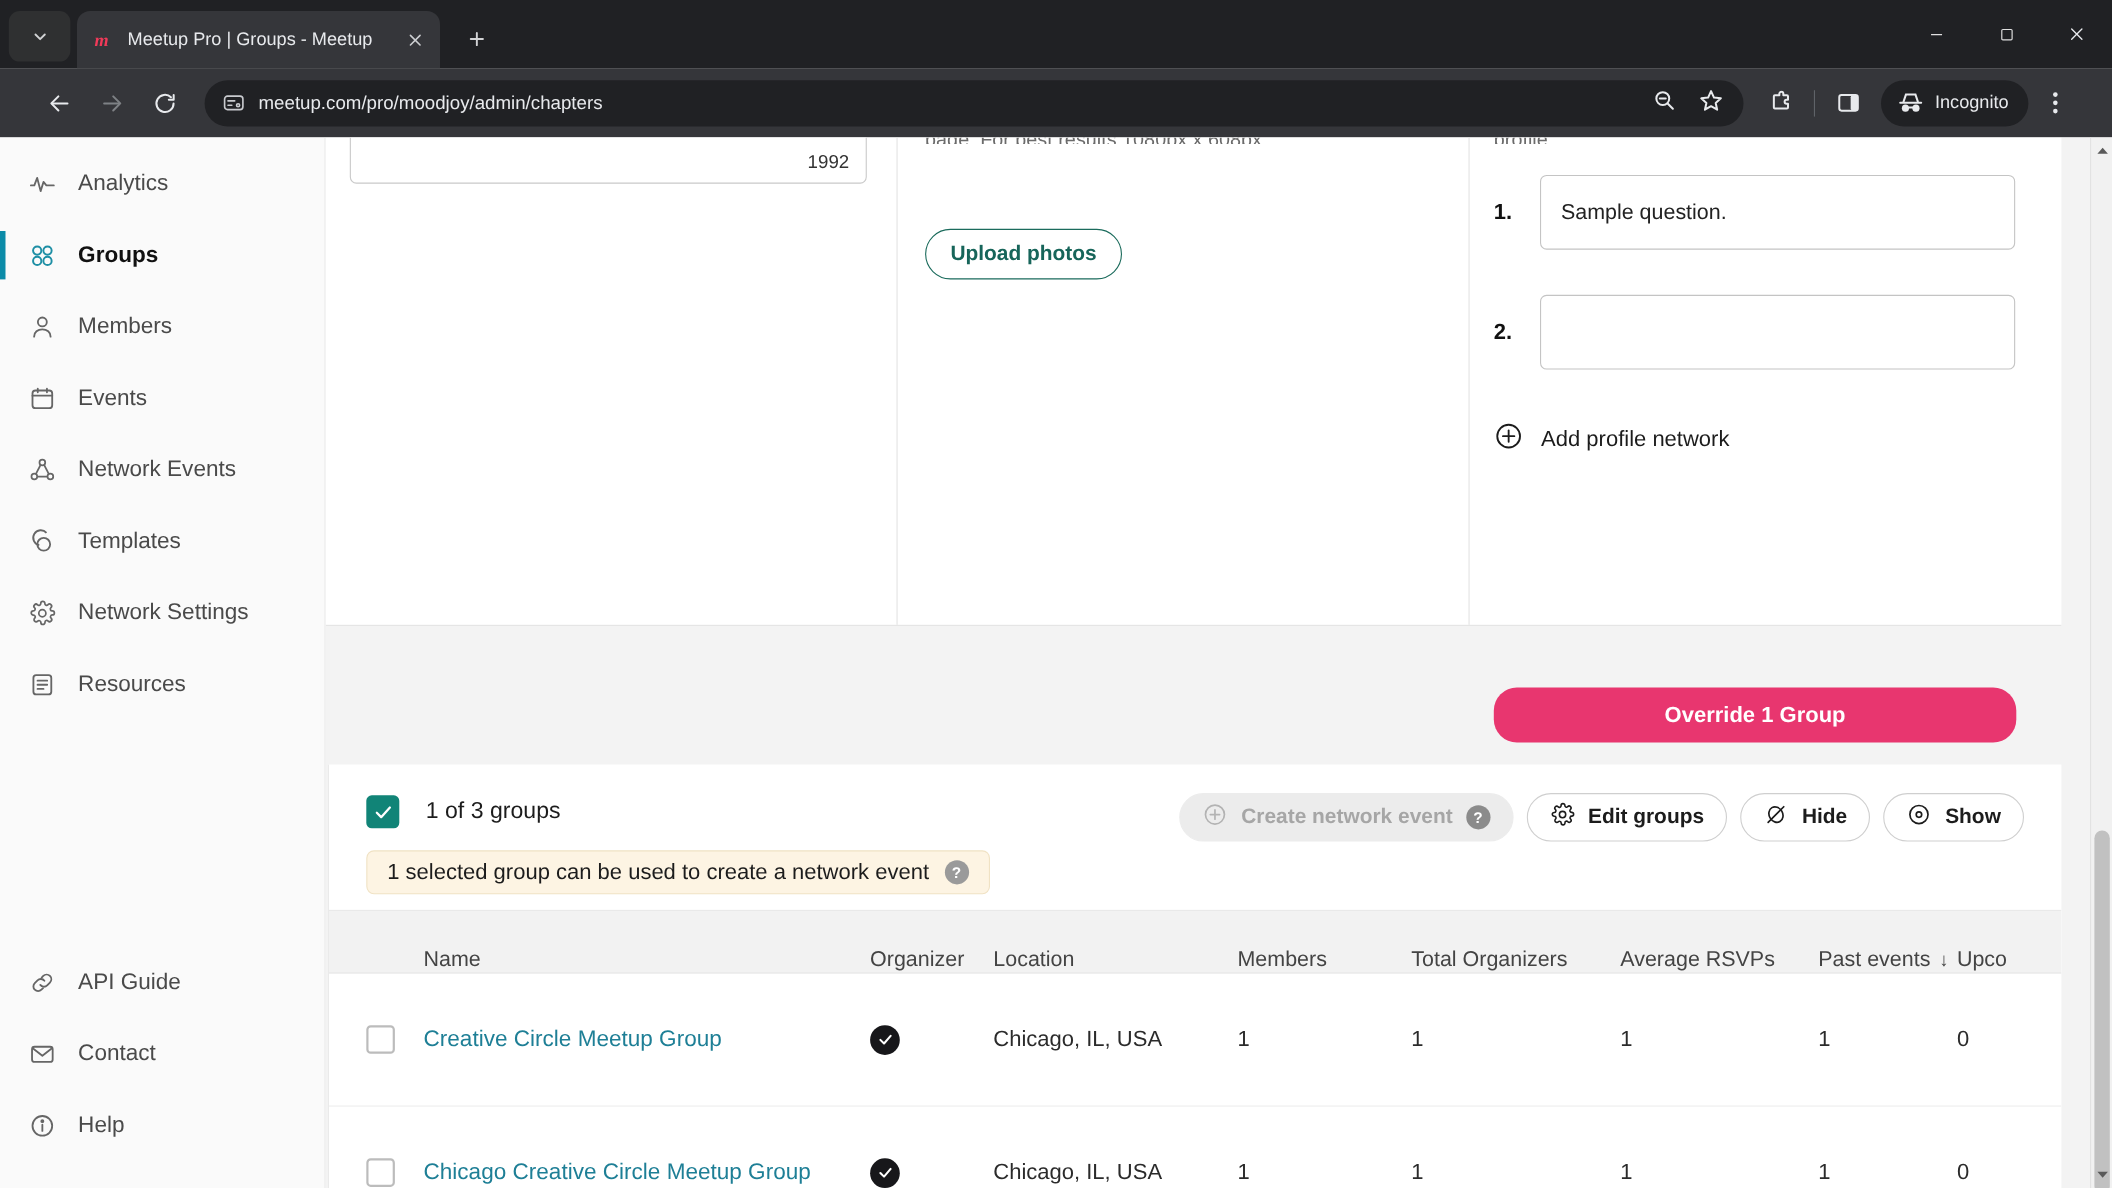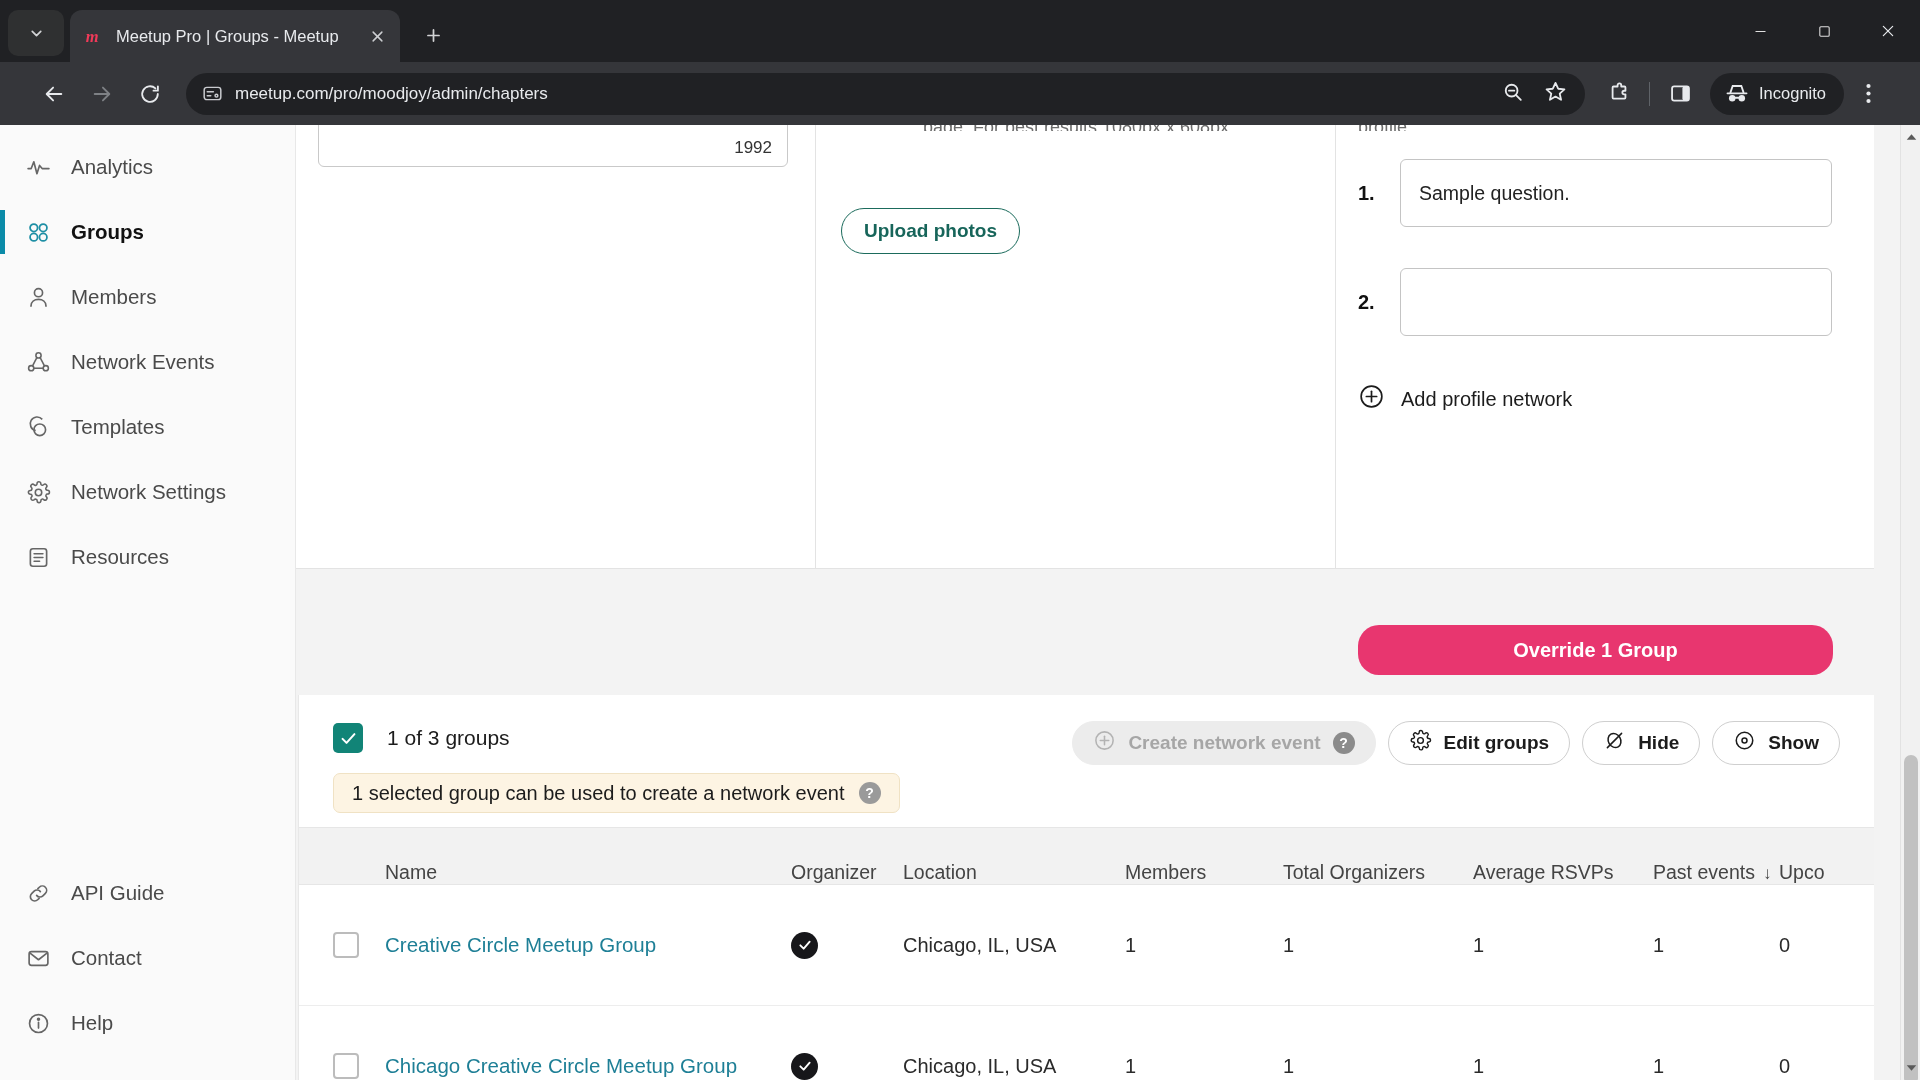--- a/index.html
+++ b/index.html
@@ -125,21 +125,21 @@
 
   
   .form-card {
     position: absolute; left: 0; top: 0; right: 26px;
     height: 444px; background: #fff;
     border-bottom: 1px solid #e3e3e3;
     display: flex;
   }
   .fcol { position: relative; height: 100%; }
   .fcol-1 { width: 520px; border-right: 1px solid #e3e3e3; }
-  .fcol-2 { width: 520px; border-right: 1px solid #e3e3e3; text-align: center; }
+  .fcol-2 { width: 520px; border-right: 1px solid #e3e3e3; }
   .fcol-3 { flex: 1 1 auto; }
 
   .textarea-box {
     position: absolute; left: 22px; top: -44px;
     width: 470px; height: 86px;
     border: 1px solid #c9c9c9; border-radius: 6px;
     background: #fff;
   }
   .char-count {
     position: absolute; right: 15px; bottom: 8px;
@@ -441,20 +441,31 @@
         <div class="nav-item">
           <span class="nav-icon">
             <svg width="25" height="25" viewBox="0 0 24 24" fill="none" stroke="#666" stroke-width="1.6" stroke-linecap="round">
                 <circle cx="12" cy="7.4" r="3.9"></circle>
                 <path d="M4.8 20.2c0-4 3.2-6.4 7.2-6.4s7.2 2.4 7.2 6.4"></path>
               </svg>
           </span>
           <span>Members</span>
         </div>
 
+        <div class="nav-item">
+          <span class="nav-icon">
+            <svg width="25" height="25" viewBox="0 0 24 24" fill="none" stroke="#666" stroke-width="1.6" stroke-linecap="round">
+                <rect x="3.4" y="4.8" width="17.2" height="15.4" rx="2.6"></rect>
+                <line x1="3.4" y1="9.3" x2="20.6" y2="9.3"></line>
+                <line x1="8" y1="3.2" x2="8" y2="6.4"></line>
+                <line x1="16" y1="3.2" x2="16" y2="6.4"></line>
+              </svg>
+          </span>
+          <span>Events</span>
+        </div>
 
         <div class="nav-item">
           <span class="nav-icon">
             <svg width="25" height="25" viewBox="0 0 24 24" fill="none" stroke="#666" stroke-width="1.5">
                 <circle cx="12" cy="5.2" r="2.5"></circle>
                 <circle cx="5" cy="17.5" r="2.5"></circle>
                 <circle cx="19" cy="17.5" r="2.5"></circle>
                 <line x1="10.4" y1="7.4" x2="6.3" y2="15.3"></line>
                 <line x1="13.6" y1="7.4" x2="17.7" y2="15.3"></line>
                 <line x1="7.5" y1="17.5" x2="16.5" y2="17.5"></line>

